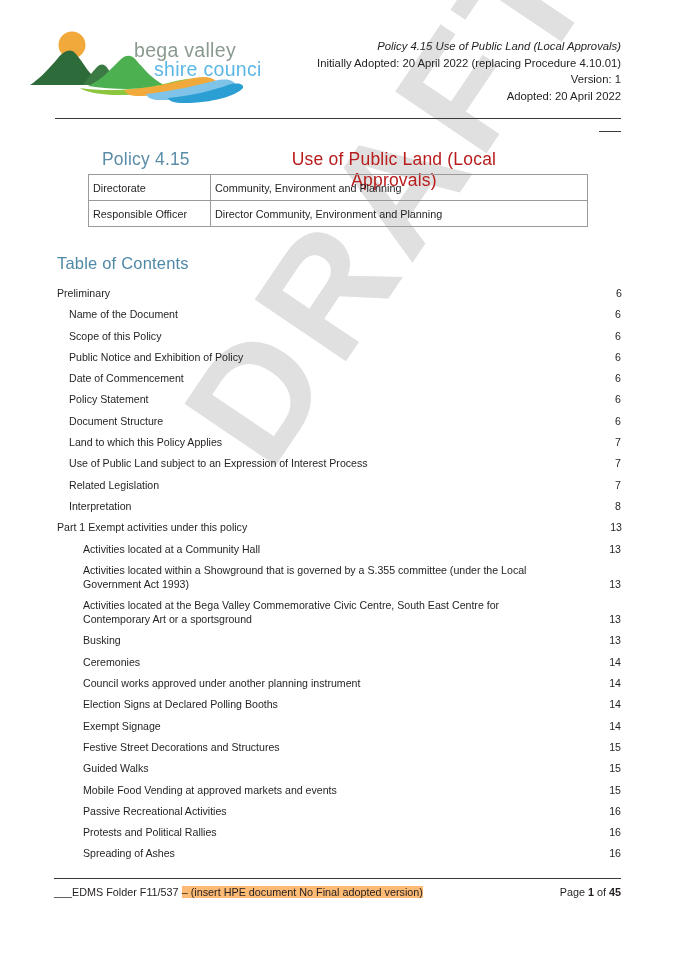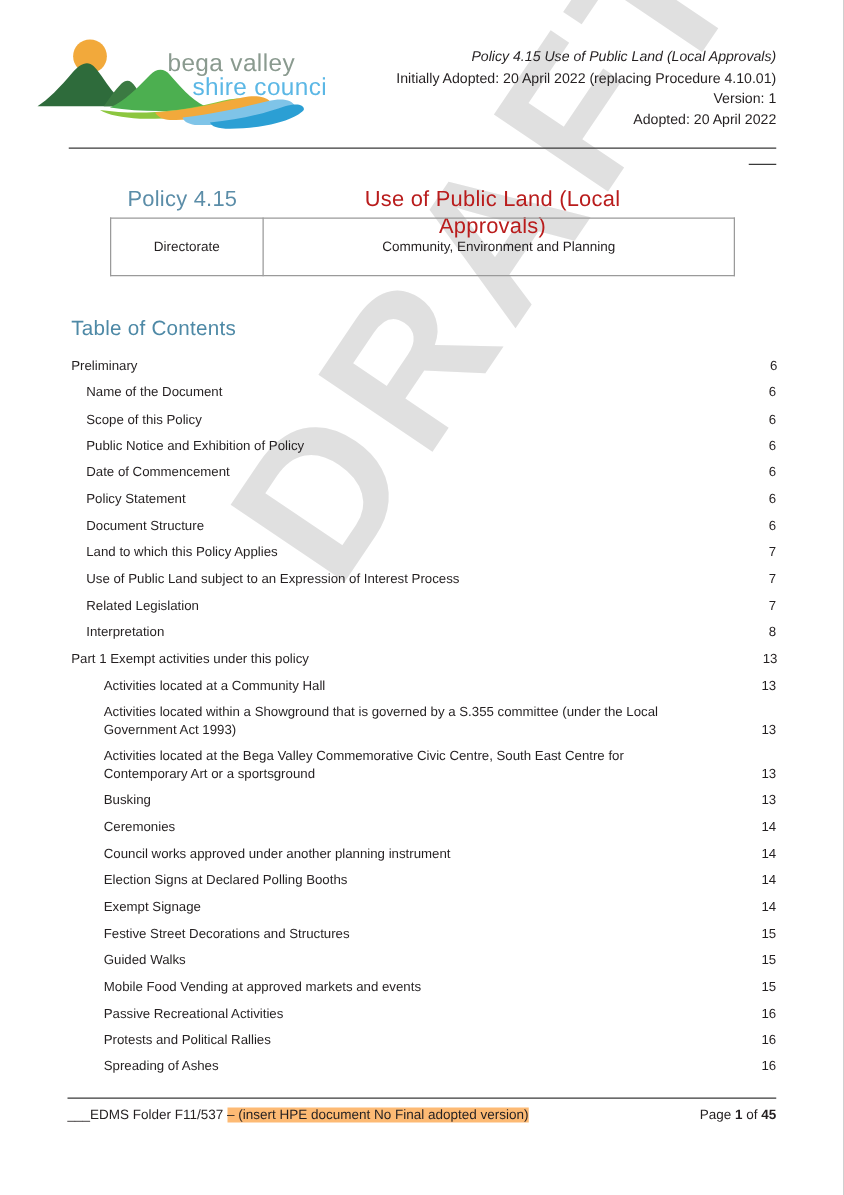--- a/index.html
+++ b/index.html
@@ -119,23 +119,23 @@
     position: absolute;
     left: 88px;
     top: 174px;
     width: 500px;
     border-collapse: collapse;
     font-size: 10.8px;
   }
   .info-table td {
     border: 1px solid #9a9a9a;
     height: 25px;
-    text-align: center;
+    text-align: left;
     vertical-align: middle;
-    padding: 10px 4px;
+    padding: 0 4px;
   }
   .info-table td.label { width: 113px; }
 
   
   .toc-heading {
     position: absolute;
     left: 57px;
     top: 254px;
     font-size: 16.5px;
     color: #4e89a6;
@@ -259,20 +259,24 @@
       <div class="title-policy">Policy 4.15</div>
       <div class="title-name">Use of Public Land (Local Approvals)</div>
     </div>
 
     <table class="info-table">
       <tbody>
         <tr>
           <td class="label">Directorate</td>
           <td class="value">Community, Environment and Planning</td>
         </tr>
+        <tr>
+          <td class="label">Responsible Officer</td>
+          <td class="value">Director Community, Environment and Planning</td>
+        </tr>
       </tbody>
     </table>
 
     <div class="toc-heading">Table of Contents</div>
 
     <div class="toc" id="toc-list">
         <div class="toc-row lvl1">
           <span class="txt">Preliminary</span>
           <span class="pg">6</span>
         </div>

